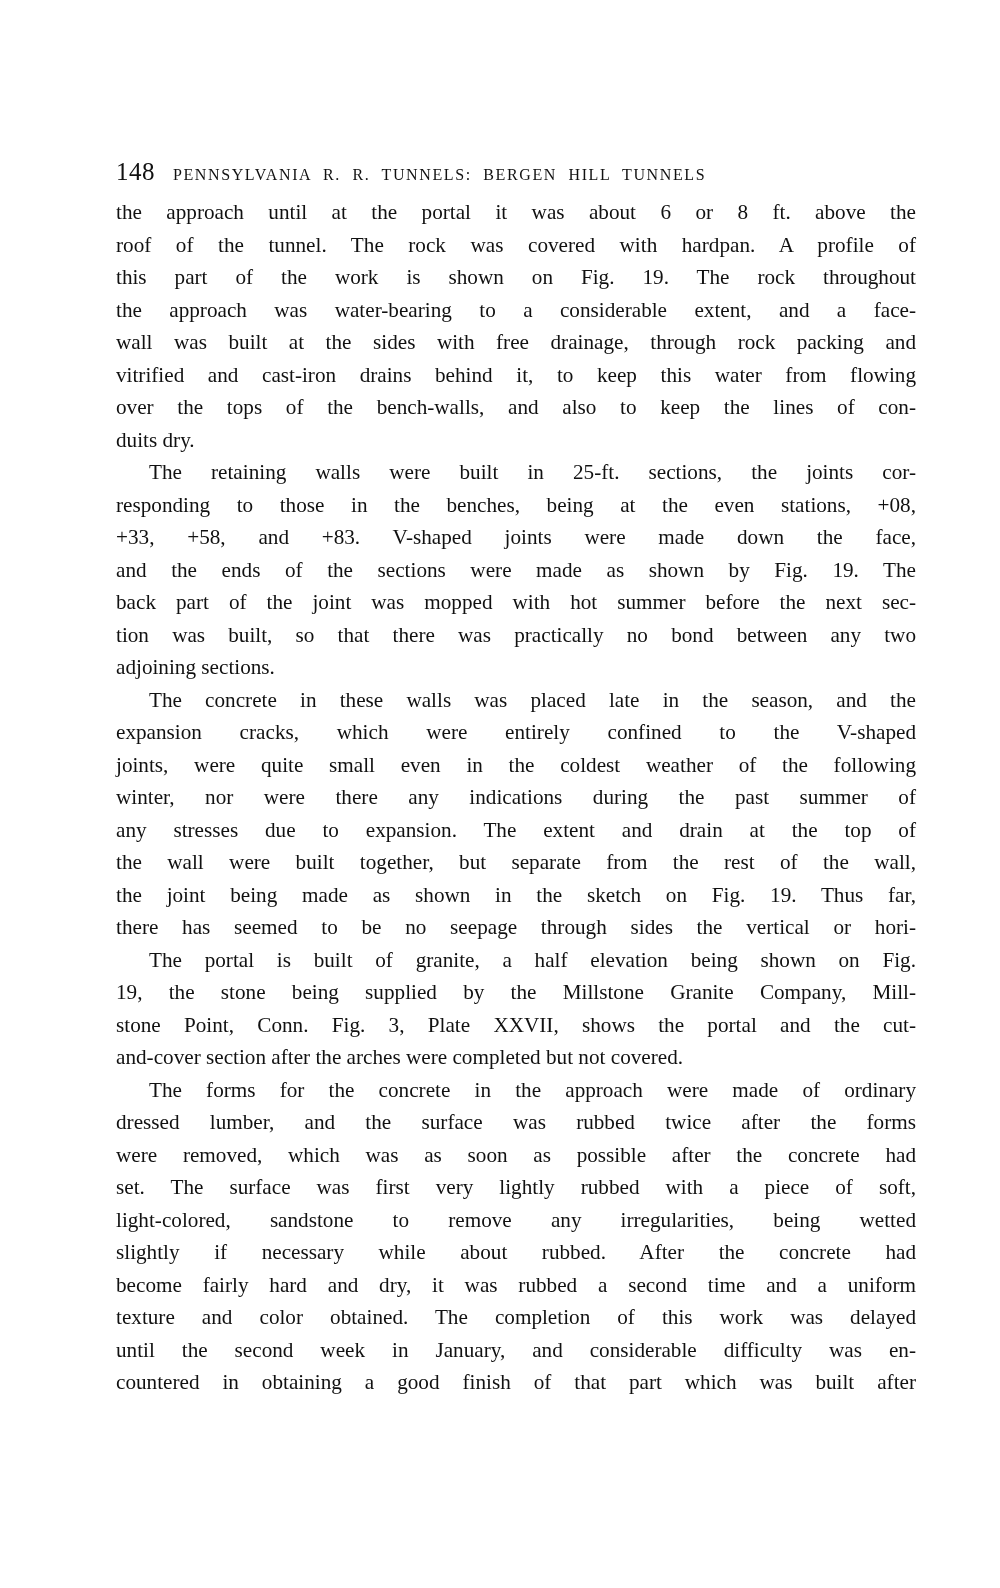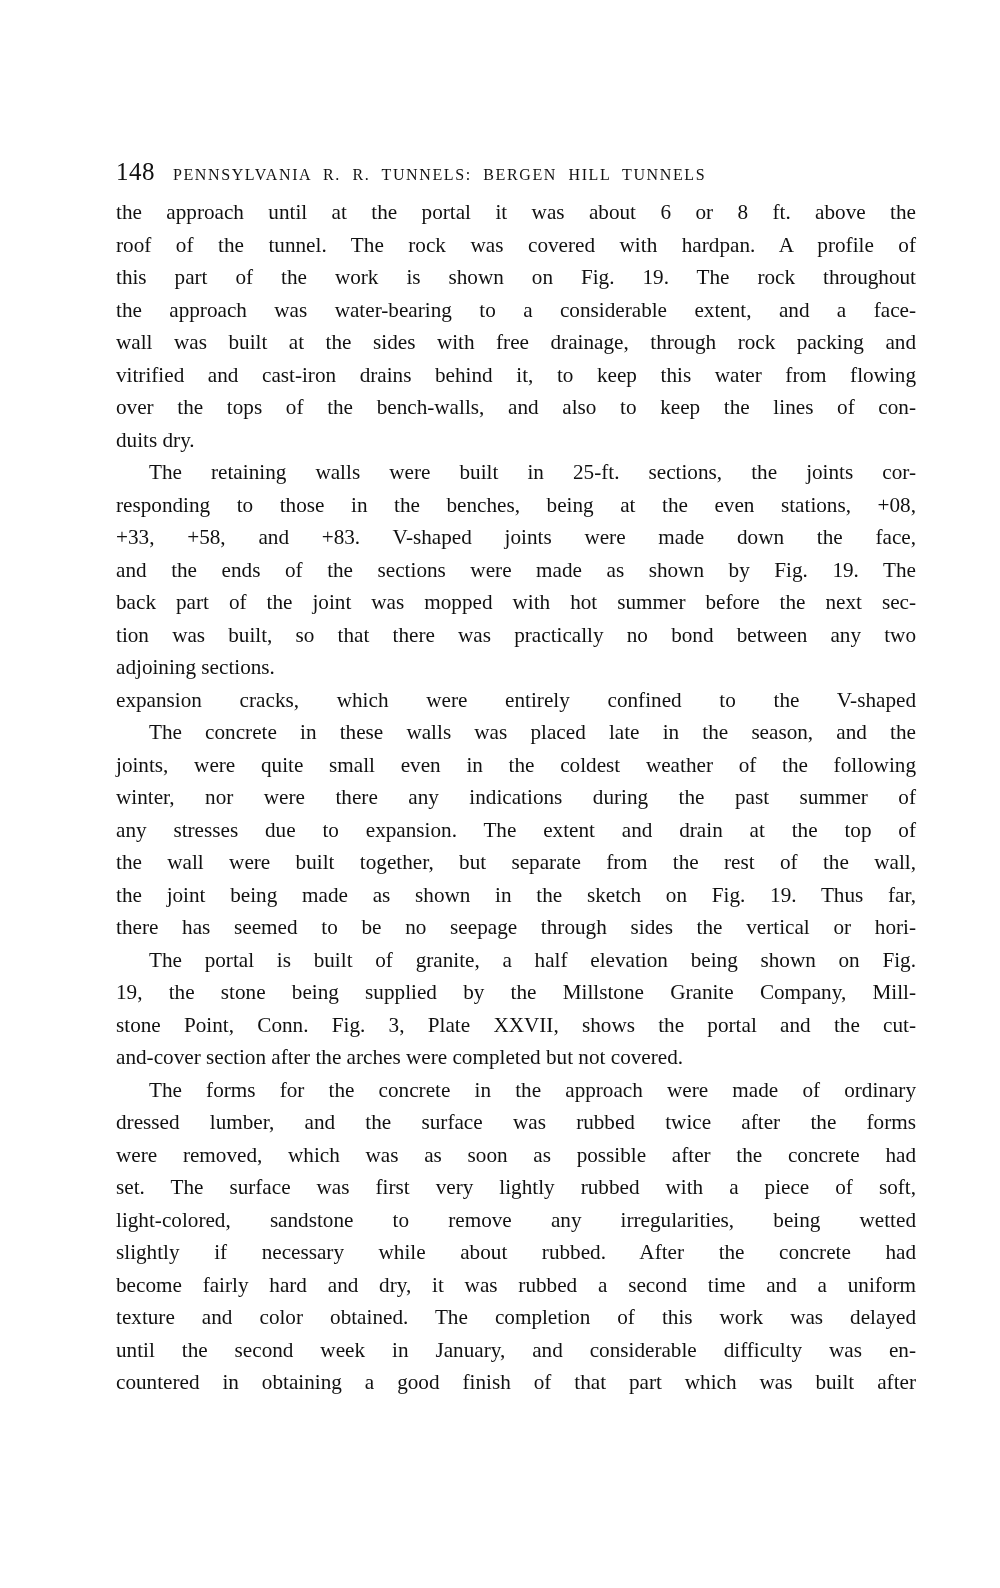--- a/index.html
+++ b/index.html
@@ -39,22 +39,22 @@
       <span class="line indent">The retaining walls were built in 25-ft. sections, the joints cor-</span>
       <span class="line">responding to those in the benches, being at the even stations, +08,</span>
       <span class="line">+33, +58, and +83.  V-shaped joints were made down the face,</span>
       <span class="line">and the ends of the sections were made as shown by Fig. 19.  The</span>
       <span class="line">back part of the joint was mopped with hot summer before the next sec-</span>
       <span class="line">tion was built, so that there was practically no bond between any two</span>
       <span class="line last">adjoining sections.</span>
     </div>
 
     <div>
+      <span class="line indent">The concrete in these walls was placed late in the season, and the</span>
       <span class="line">expansion cracks, which were entirely confined to the V-shaped</span>
-      <span class="line indent">The concrete in these walls was placed late in the season, and the</span>
       <span class="line">joints, were quite small even in the coldest weather of the following</span>
       <span class="line">winter, nor were there any indications during the past summer of</span>
       <span class="line">any stresses due to expansion.  The extent and drain at the top of</span>
       <span class="line">the wall were built together, but separate from the rest of the wall,</span>
       <span class="line">the joint being made as shown in the sketch on Fig. 19.  Thus far,</span>
       <span class="line">there has seemed to be no seepage through sides the vertical or hori-</span>
     </div>
 
     <div>
       <span class="line indent">The portal is built of granite, a half elevation being shown on Fig.</span>

